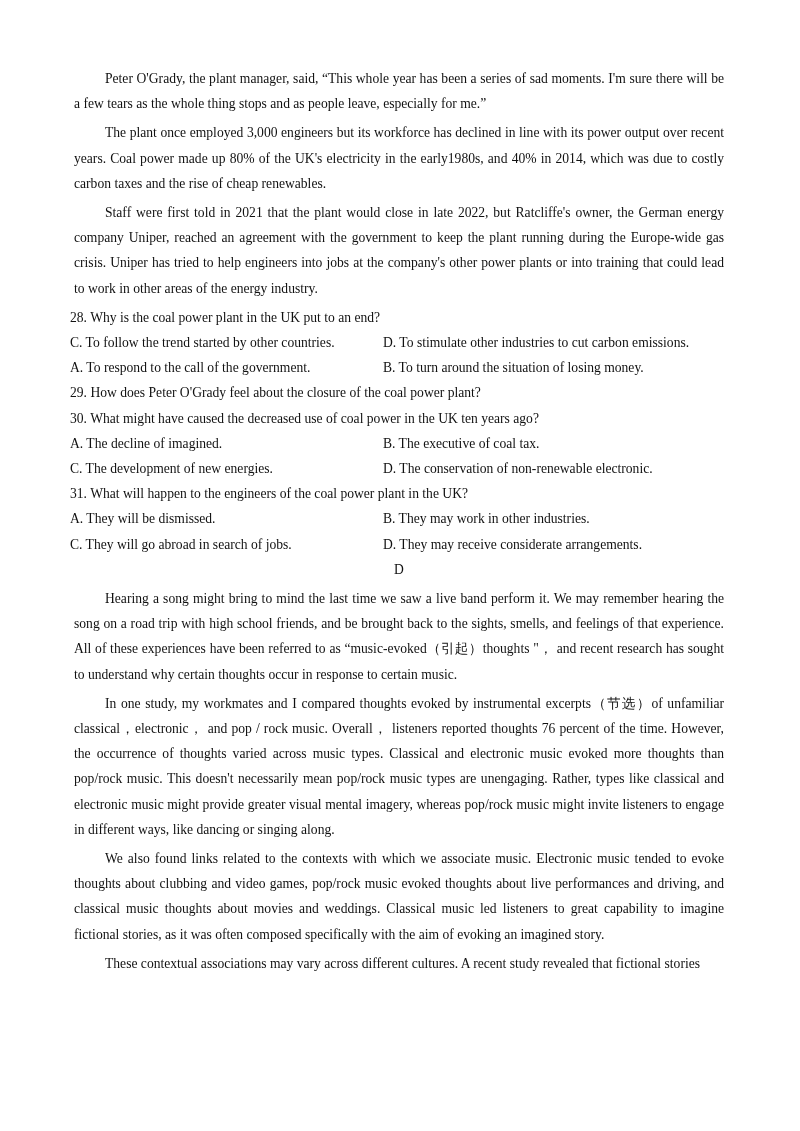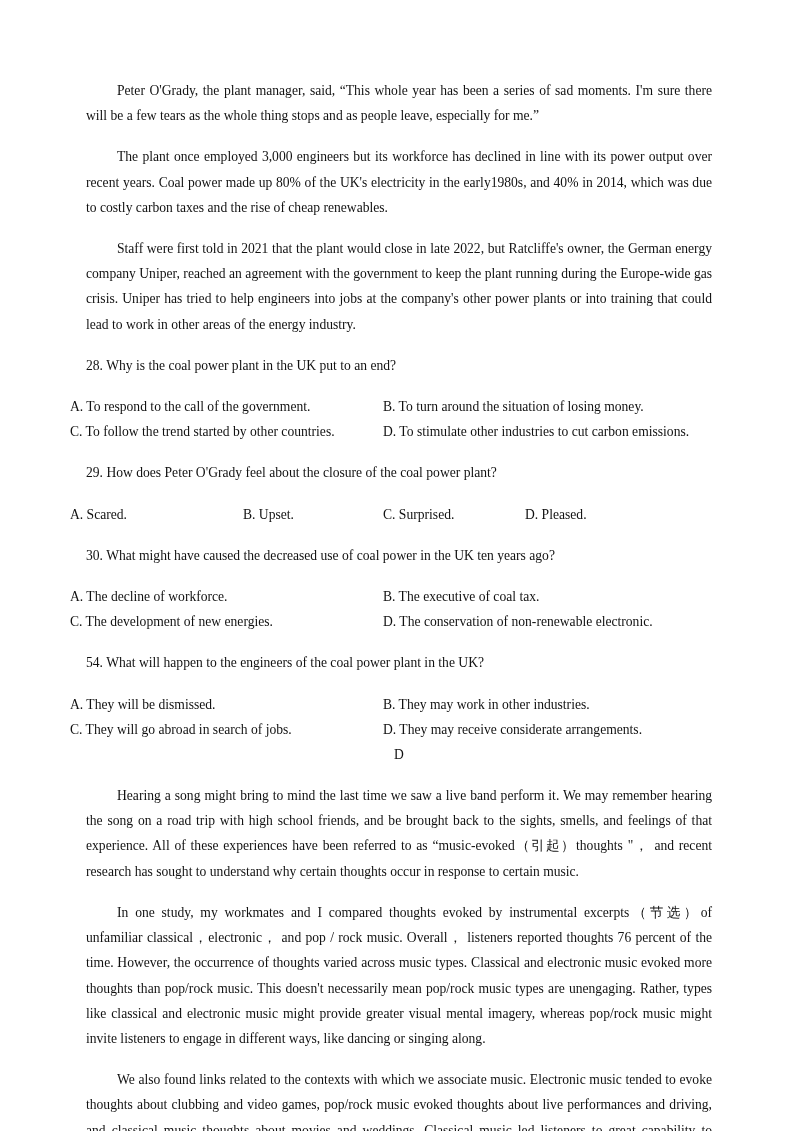--- a/index.html
+++ b/index.html
@@ -16,27 +16,27 @@
       font-size: 13.6px;
       color: #111111;
     }
     .page {
       position: absolute;
       left: 70px;
       top: 62px;
       width: 658px;
     }
     .para {
-      margin: 16px;
+      margin: 4px;
       line-height: 25.2px;
       text-align: justify;
       text-indent: 31px;
     }
     .q-stem {
-      margin: 16px;
+      margin: 0;
       height: 25.2px;
       line-height: 25.2px;
       white-space: nowrap;
     }
     .opts {
       position: relative;
       height: 25.2px;
       line-height: 25.2px;
       white-space: nowrap;
     }
@@ -63,53 +63,47 @@
 
   <section>
     <p class="para">Peter O'Grady, the plant manager, said, “This whole year has been a series of sad moments. I'm sure there will be a few tears as the whole thing stops and as people leave, especially for me.”</p>
     <p class="para">The plant once employed 3,000 engineers but its workforce has declined in line with its power output over recent years. Coal power made up 80% of the UK's electricity in the early1980s, and 40% in 2014, which was due to costly carbon taxes and the rise of cheap renewables.</p>
     <p class="para">Staff were first told in 2021 that the plant would close in late 2022, but Ratcliffe's owner, the German energy company Uniper, reached an agreement with the government to keep the plant running during the Europe-wide gas crisis. Uniper has tried to help engineers into jobs at the company's other power plants or into training that could lead to work in other areas of the energy industry.</p>
   </section>
 
   <section>
     <p class="q-stem">28. Why is the coal power plant in the UK put to an end?</p>
     <div class="opts">
+      <span class="opt col-a">C. To follow the trend started by other countries.</span>
+      <span class="opt col-b2">D. To stimulate other industries to cut carbon emissions.</span>
+    </div>
+    <div class="opts">
       <span class="opt col-a">A. To respond to the call of the government.</span>
       <span class="opt col-b2">B. To turn around the situation of losing money.</span>
-    </div>
-    <div class="opts">
-      <span class="opt col-a">C. To follow the trend started by other countries.</span>
-      <span class="opt col-b2">D. To stimulate other industries to cut carbon emissions.</span>
     </div>
   </section>
 
   <section>
     <p class="q-stem">29. How does Peter O'Grady feel about the closure of the coal power plant?</p>
-    <div class="opts">
-      <span class="opt col-a">A. Scared.</span>
-      <span class="opt col-b4">B. Upset.</span>
-      <span class="opt col-c4">C. Surprised.</span>
-      <span class="opt col-d4">D. Pleased.</span>
-    </div>
   </section>
 
   <section>
     <p class="q-stem">30. What might have caused the decreased use of coal power in the UK ten years ago?</p>
     <div class="opts">
-      <span class="opt col-a">A. The decline of workforce.</span>
+      <span class="opt col-a">A. The decline of imagined.</span>
       <span class="opt col-b2">B. The executive of coal tax.</span>
     </div>
     <div class="opts">
       <span class="opt col-a">C. The development of new energies.</span>
       <span class="opt col-b2">D. The conservation of non-renewable electronic.</span>
     </div>
   </section>
 
   <section>
-    <p class="q-stem">54. What will happen to the engineers of the coal power plant in the UK?</p>
+    <p class="q-stem">31. What will happen to the engineers of the coal power plant in the UK?</p>
     <div class="opts">
       <span class="opt col-a">A. They will be dismissed.</span>
       <span class="opt col-b2">B. They may work in other industries.</span>
     </div>
     <div class="opts">
       <span class="opt col-a">C. They will go abroad in search of jobs.</span>
       <span class="opt col-b2">D. They may receive considerate arrangements.</span>
     </div>
   </section>
 

